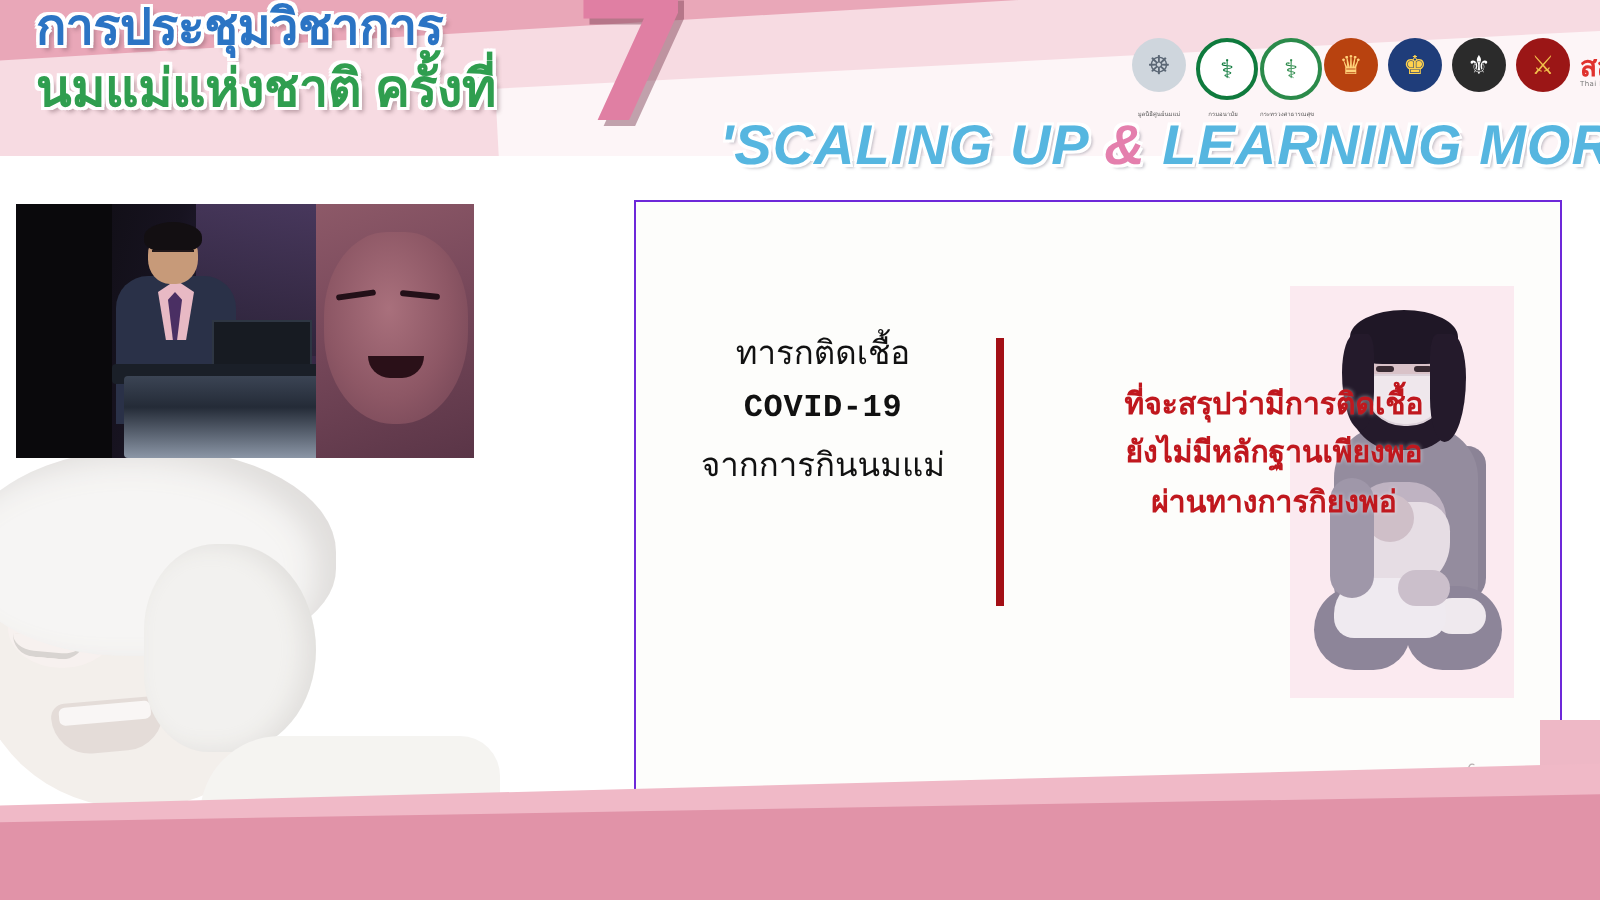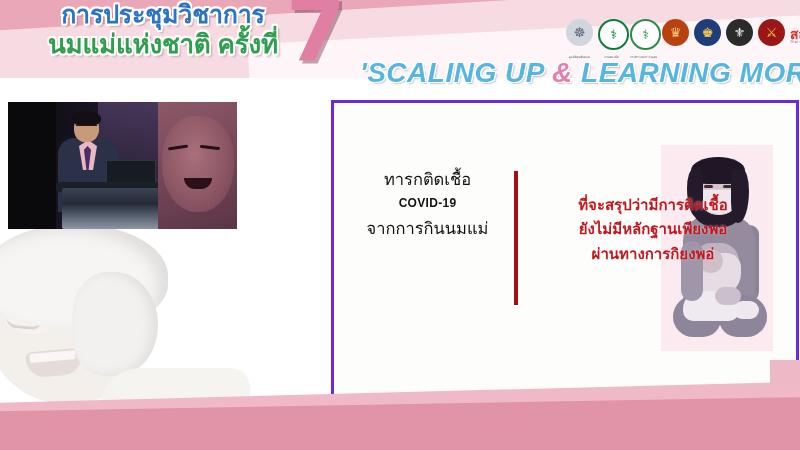--- a/index.html
+++ b/index.html
@@ -57,21 +57,20 @@
   }
   .banner-base {
     position: absolute;
     left: 0; top: 0; width: 800px; height: 96px;
   }
 
   .title-block {
     position: absolute;
     left: 18px; top: 2px;
     width: 290px;
-    text-align: center;
     line-height: 1;
   }
   .title-line1 {
     font-size: 25px;
     font-weight: bold;
     color: #2b74c4;
     letter-spacing: -0.2px;
     text-shadow:
       -1.6px -1.6px 0 #ffffff,  1.6px -1.6px 0 #ffffff,
       -1.6px  1.6px 0 #ffffff,  1.6px  1.6px 0 #ffffff,
@@ -273,39 +272,39 @@
   .sv-baby-mouth {
     position: absolute; left: 26px; top: 76px;
     width: 28px; height: 11px;
     background: #2a1018;
     border-radius: 0 0 16px 16px;
   }
 
   
   .slide-panel {
     position: absolute;
-    left: 331px; top: 100px;
+    left: 317px; top: 100px;
     width: 462px; height: 298px;
     background: #fdfdfb;
-    border: 3px solid #6d28d9;
+    border: 1px solid #6d28d9;
     overflow: hidden;
   }
   .qa-question {
     position: absolute;
     left: 16px; top: 62px;
     width: 155px;
     text-align: center;
     color: #111111;
     font-size: 16.5px;
     line-height: 1.72;
   }
   .qa-question .q-en {
     font-weight: bold;
-    font-family: Liberation Sans, sans-serif;
-    font-size: 12px;
+    font-family: Liberation Mono, monospace;
+    font-size: 16px;
     letter-spacing: 0.3px;
   }
   .qa-divider {
     position: absolute;
     left: 180px; top: 68px;
     width: 4px; height: 134px;
     background: #a30f15;
   }
   .qa-answer {
     position: absolute;

